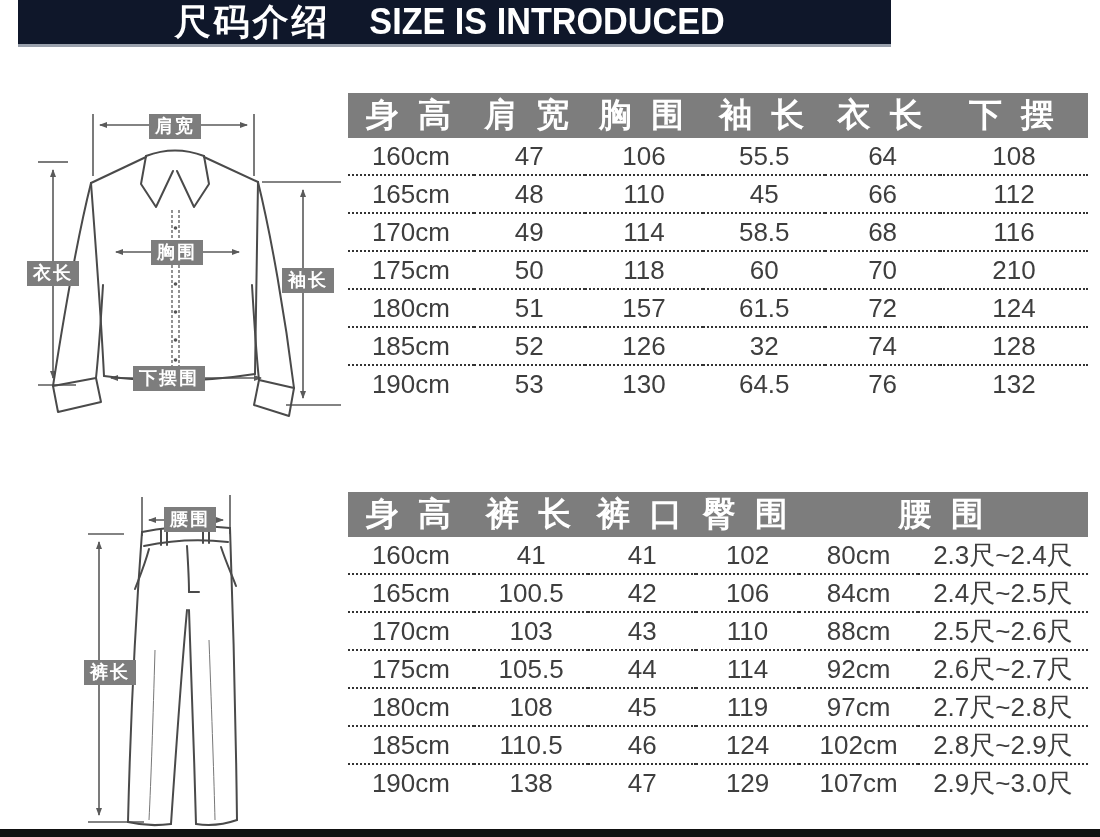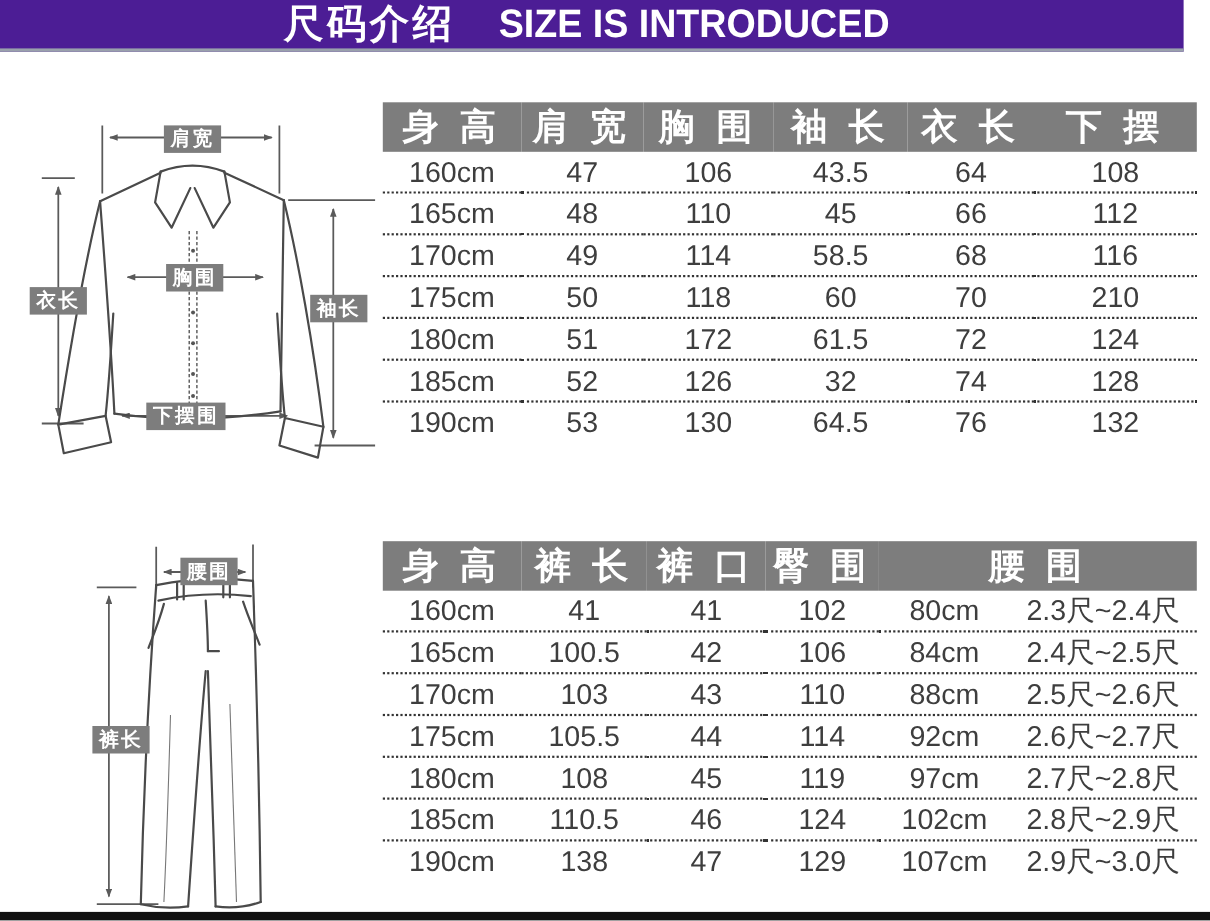--- a/index.html
+++ b/index.html
@@ -1,20 +1,20 @@
 <!DOCTYPE html>
 <html><head>
 <meta charset="utf-8">
 <style>
   html,body{margin:0;padding:0;background:#ffffff;}
   .page{position:relative;width:1100px;height:837px;background:#ffffff;overflow:hidden;
         font-family:"Liberation Sans","DejaVu Sans",sans-serif;}
 
   
-  .banner{position:absolute;left:0;top:0;width:1076px;height:44px;background:#4c1d95;
+  .banner{position:absolute;left:18px;top:0;width:873px;height:44px;background:#0f172a;
           border-bottom:3px solid #99a0ac;display:flex;align-items:center;justify-content:center;gap:30px;}
   .banner .zh{color:#ffffff;font-size:36px;font-weight:bold;letter-spacing:3px;white-space:nowrap;}
   .banner .en{color:#ffffff;font-size:36px;font-weight:bold;letter-spacing:0px;transform:scaleX(.95);white-space:nowrap;}
 
   
   .diagram{position:absolute;}
   #shirt-diagram{left:0;top:60px;width:345px;height:365px;}
   #pants-diagram{left:60px;top:470px;width:290px;height:367px;}
   .garment path{fill:none;stroke:#4a4a4a;stroke-width:2;stroke-linejoin:round;stroke-linecap:round;}
   .placket{stroke:#4a4a4a;stroke-width:1.2;stroke-dasharray:3,2;fill:none;}
@@ -168,21 +168,21 @@
           <th>袖 长</th>
           <th>衣 长</th>
           <th>下 摆</th>
         </tr>
     </thead>
     <tbody>
         <tr>
           <td>160cm</td>
           <td>47</td>
           <td>106</td>
-          <td>43.5</td>
+          <td>55.5</td>
           <td>64</td>
           <td>108</td>
         </tr>
         <tr>
           <td>165cm</td>
           <td>48</td>
           <td>110</td>
           <td>45</td>
           <td>66</td>
           <td>112</td>
@@ -199,21 +199,21 @@
           <td>175cm</td>
           <td>50</td>
           <td>118</td>
           <td>60</td>
           <td>70</td>
           <td>210</td>
         </tr>
         <tr>
           <td>180cm</td>
           <td>51</td>
-          <td>172</td>
+          <td>157</td>
           <td>61.5</td>
           <td>72</td>
           <td>124</td>
         </tr>
         <tr>
           <td>185cm</td>
           <td>52</td>
           <td>126</td>
           <td>32</td>
           <td>74</td>

